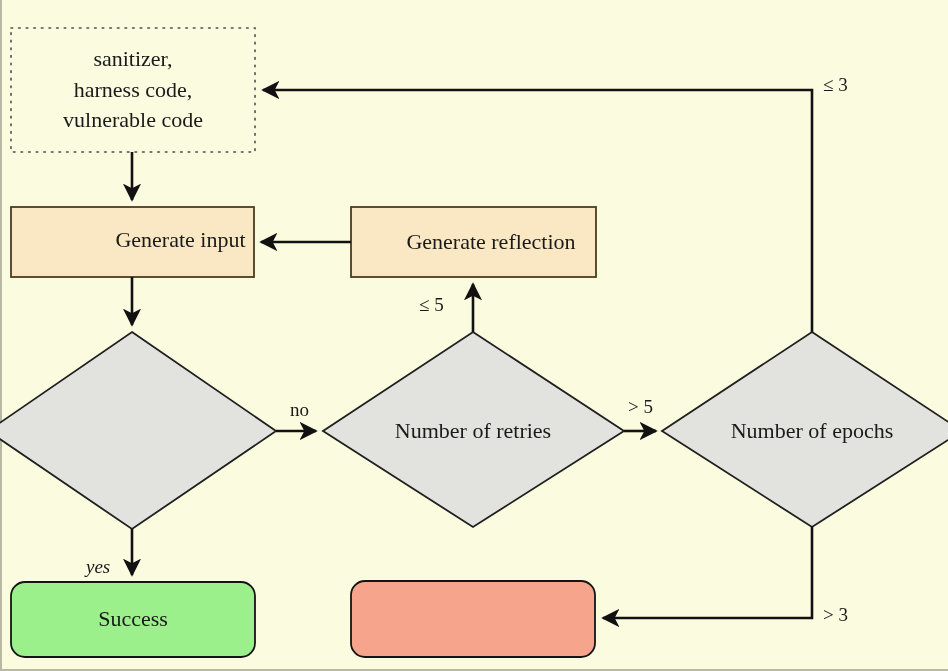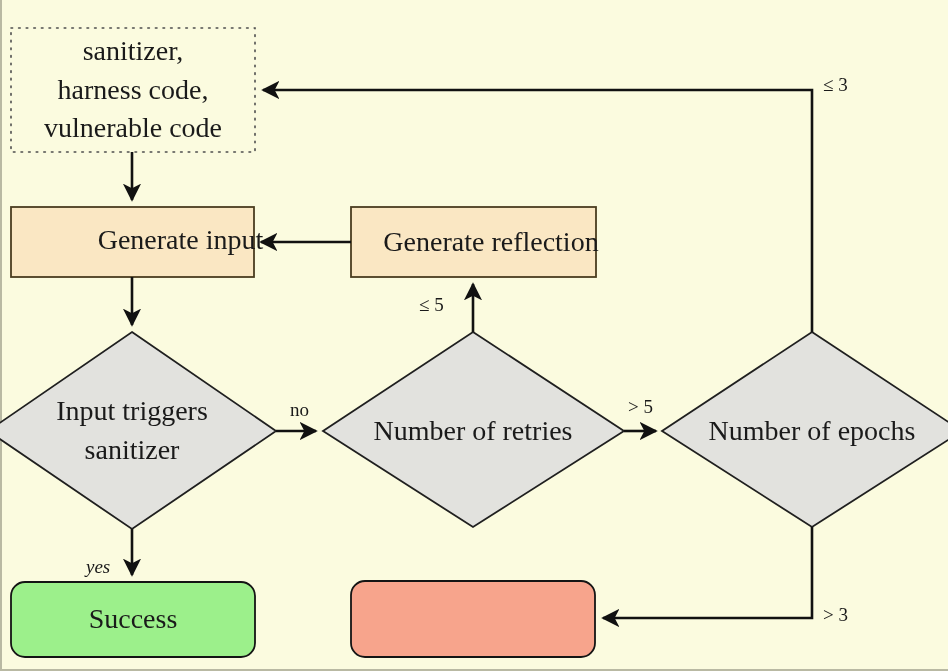--- a/index.html
+++ b/index.html
@@ -40,21 +40,21 @@
     text-align: center;
     pointer-events: none;
     line-height: 1.38;
   }
   .edge-label {
     position: absolute;
     color: #1a1a1a;
     white-space: nowrap;
     font-size: 19px;
   }
-  .big { font-size: 28px; }
+  .big { font-size: 22px; }
 </style>
 </head>
 <body>
 
 <div id="canvas">
 
   <svg class="layer" viewBox="0 0 948 671">
     <defs>
       <marker id="arrow" viewBox="0 0 10 10" refX="9" refY="5" markerWidth="7" markerHeight="7" orient="auto-start-reverse">
         <path d="M 0 0 L 10 5 L 0 10 L 2.6 5 z" fill="#111111"></path>
@@ -103,24 +103,20 @@
   </div>
 
   <div class="node-text big" style="left:9px; top:205px; width:243px; height:70px;margin-left:48px;">
     <span>Generate input</span>
   </div>
 
   <div class="node-text big" style="left:349px; top:207px; width:280px; height:70px;">
     <span>Generate reflection</span>
   </div>
 
-  <div class="node-text big" style="left:14px; top:372px; width:232px; height:118px;">
-    <span>Input triggers</span>
-    <span>sanitizer</span>
-  </div>
 
   <div class="node-text big" style="left:351px; top:400px; width:240px; height:62px;">
     <span>Number of retries</span>
   </div>
 
   <div class="node-text big" style="left:690px; top:400px; width:240px; height:62px;font-family:Liberation Serif, serif;">
     <span>Number of epochs</span>
   </div>
 
   <div class="node-text big" style="left:9px; top:582px; width:244px; height:75px;">

